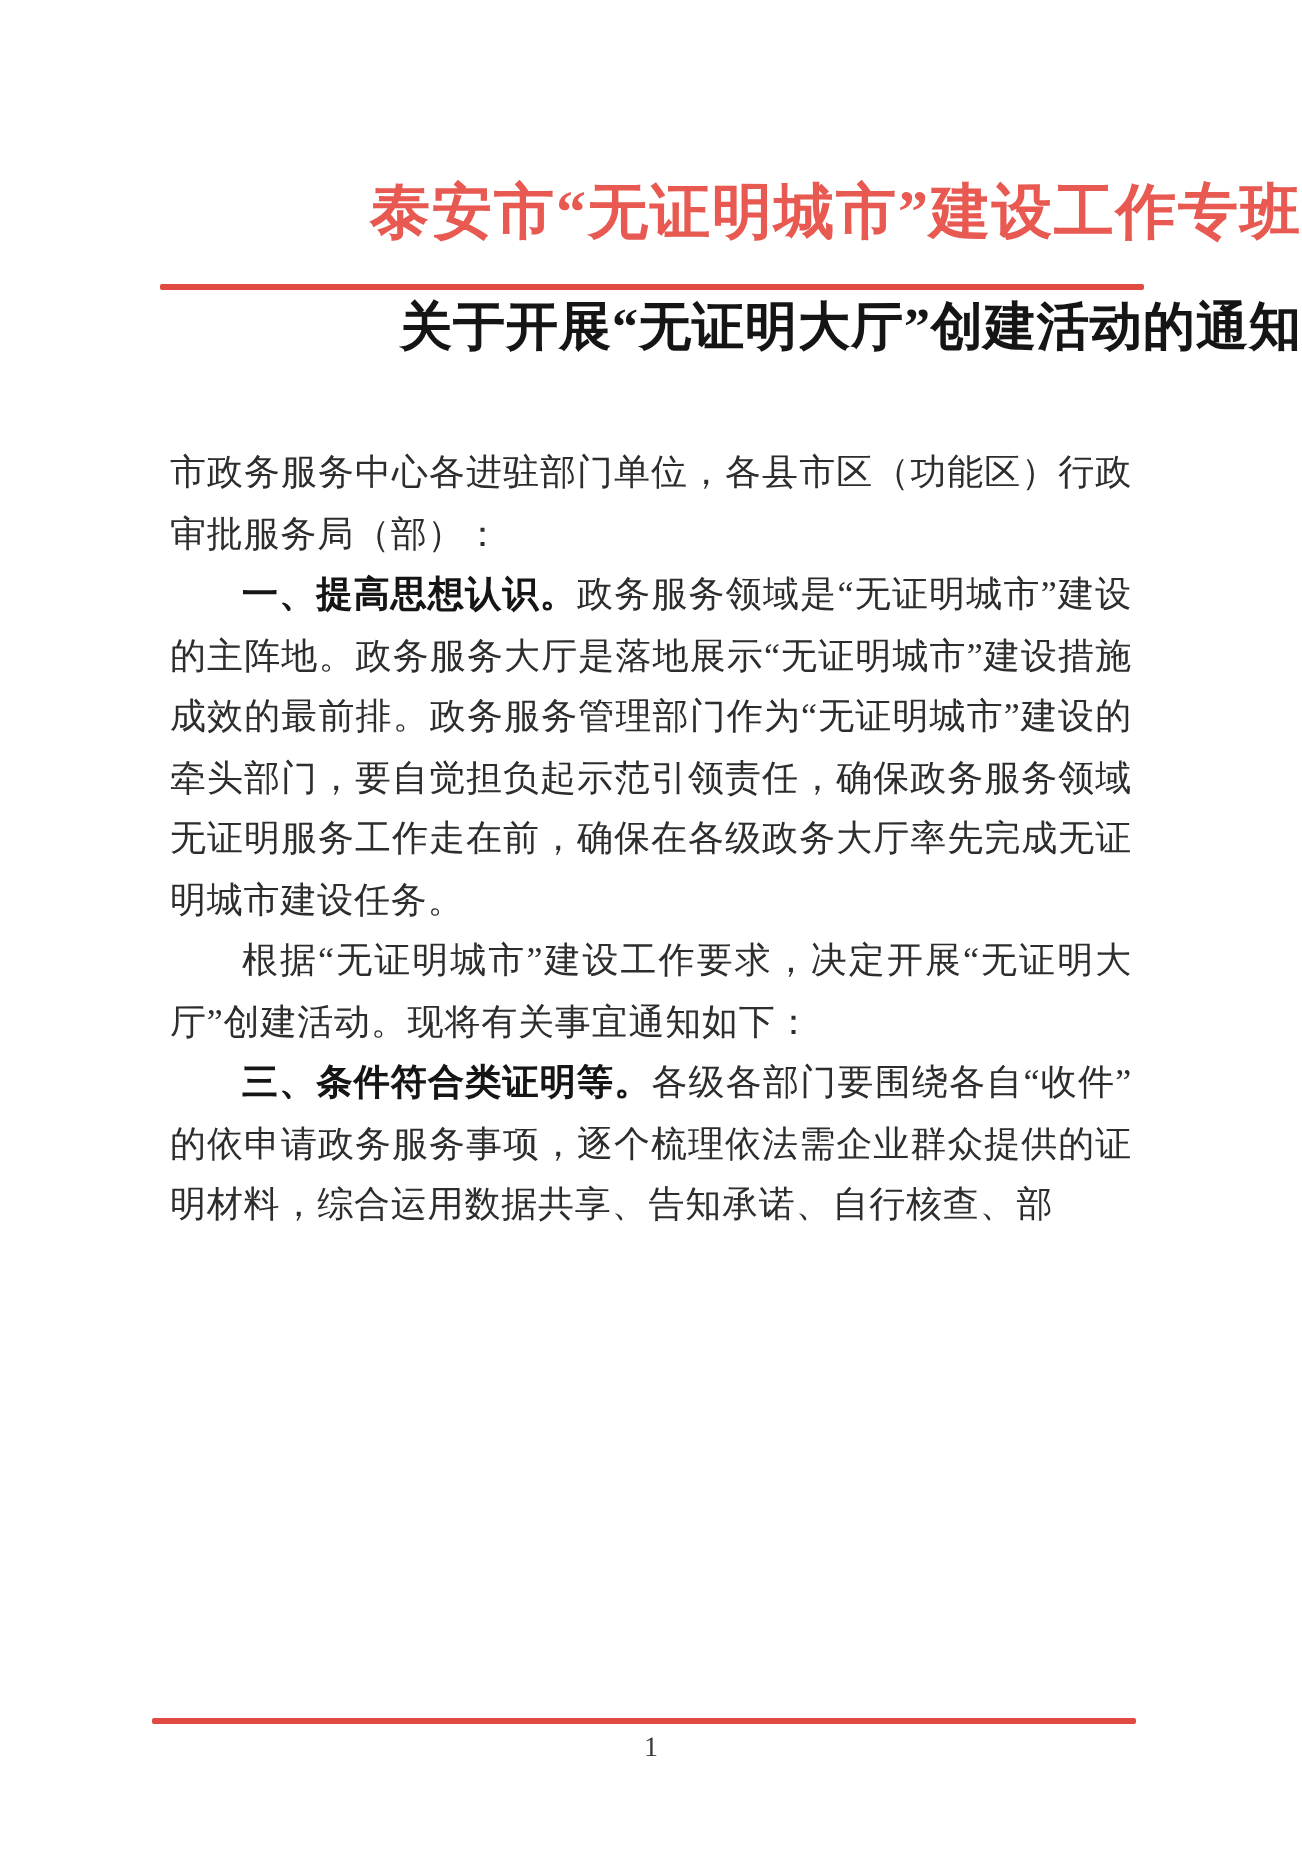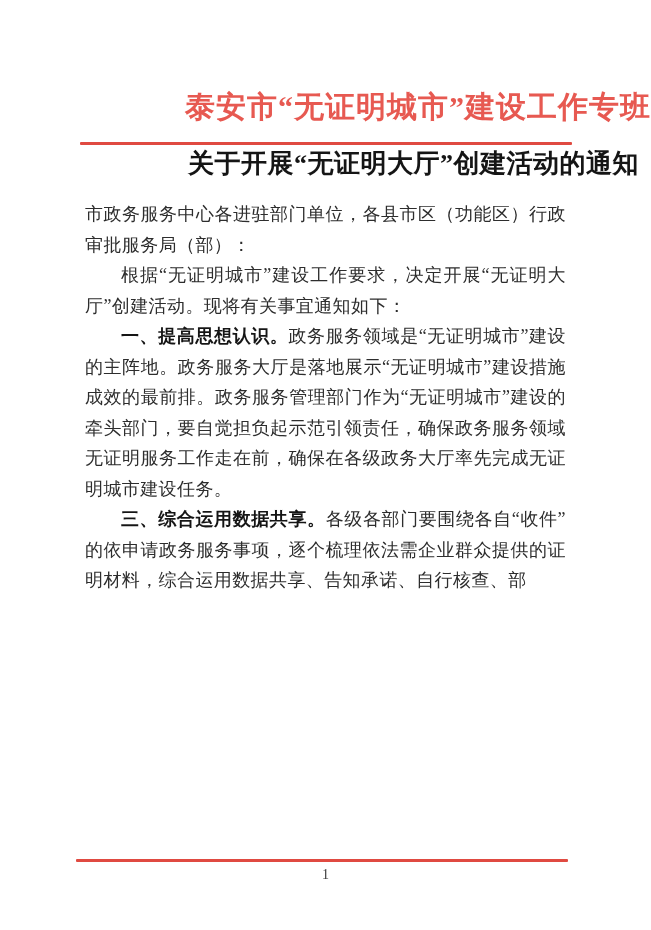--- a/index.html
+++ b/index.html
@@ -30,31 +30,31 @@
     color: var(--title_red, #e75951);
   }
   .red-rule {
     width: 492px;
     height: 3px;
     margin: 14px auto 0 auto;
     background: var(--accent_red, #e04a41);
     border-radius: 1px;
   }
   .doc-title {
-    margin: 1px 12px 0 0;
+    margin: 1px 0 0 0;
     font-size: 26px;
     line-height: 36px;
     font-weight: 700;
     letter-spacing: 0.5px;
     color: var(--heading_black, #151515);
   }
   
   .doc-body {
     width: 481px;
-    margin: 17px auto 0 auto;
+    margin: 39px auto 0 auto;
     font-size: 18px;
     line-height: 30.5px;
     letter-spacing: 0.4px;
     text-align: justify;
     color: var(--body_text, #2d2d2d);
   }
   .doc-body p {
     margin: 0;
     text-indent: 2em;
   }
@@ -92,25 +92,25 @@
 <div class="page">
 
   <div class="letterhead">
     <h1 class="org-title">泰安市“无证明城市”建设工作专班</h1>
     <div class="red-rule"></div>
     <h2 class="doc-title">关于开展“无证明大厅”创建活动的通知</h2>
   </div>
 
   <div class="doc-body">
     <p class="salutation">市政务服务中心各进驻部门单位，各县市区（功能区）行政审批服务局（部）：</p>
-    <p>根据“无证明城市”建设工作要求，决定开展“无证明大厅”创建活动。现将有关事宜通知如下：</p>
     <p>
       <span class="sec-heading">一、提高思想认识。</span><span>政务服务领域是“无证明城市”建设的主阵地。政务服务大厅是落地展示“无证明城市”建设措施成效的最前排。政务服务管理部门作为“无证明城市”建设的牵头部门，要自觉担负起示范引领责任，确保政务服务领域无证明服务工作走在前，确保在各级政务大厅率先完成无证明城市建设任务。</span>
     </p>
+    <p>根据“无证明城市”建设工作要求，决定开展“无证明大厅”创建活动。现将有关事宜通知如下：</p>
     <p>
-      <span class="sec-heading">三、综合运用数据共享。</span><span>各级各部门要围绕各自“收件”的依申请政务服务事项，逐个梳理依法需企业群众提供的证明材料，综合运用数据共享、告知承诺、自行核查、部</span>
+      <span class="sec-heading">三、条件符合类证明等。</span><span>各级各部门要围绕各自“收件”的依申请政务服务事项，逐个梳理依法需企业群众提供的证明材料，综合运用数据共享、告知承诺、自行核查、部</span>
     </p>
   </div>
 
   <div class="red-rule footer-rule"></div>
   <div class="page-number">1</div>
 
 </div>
 
 </body></html>

